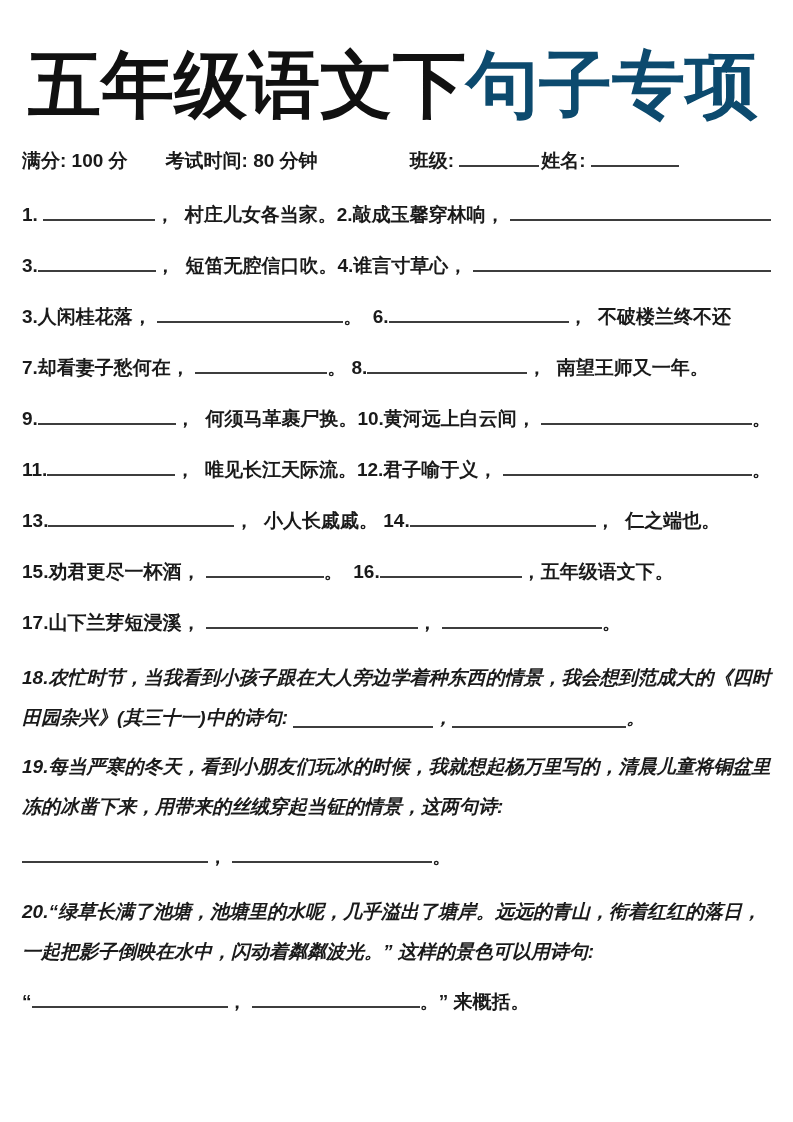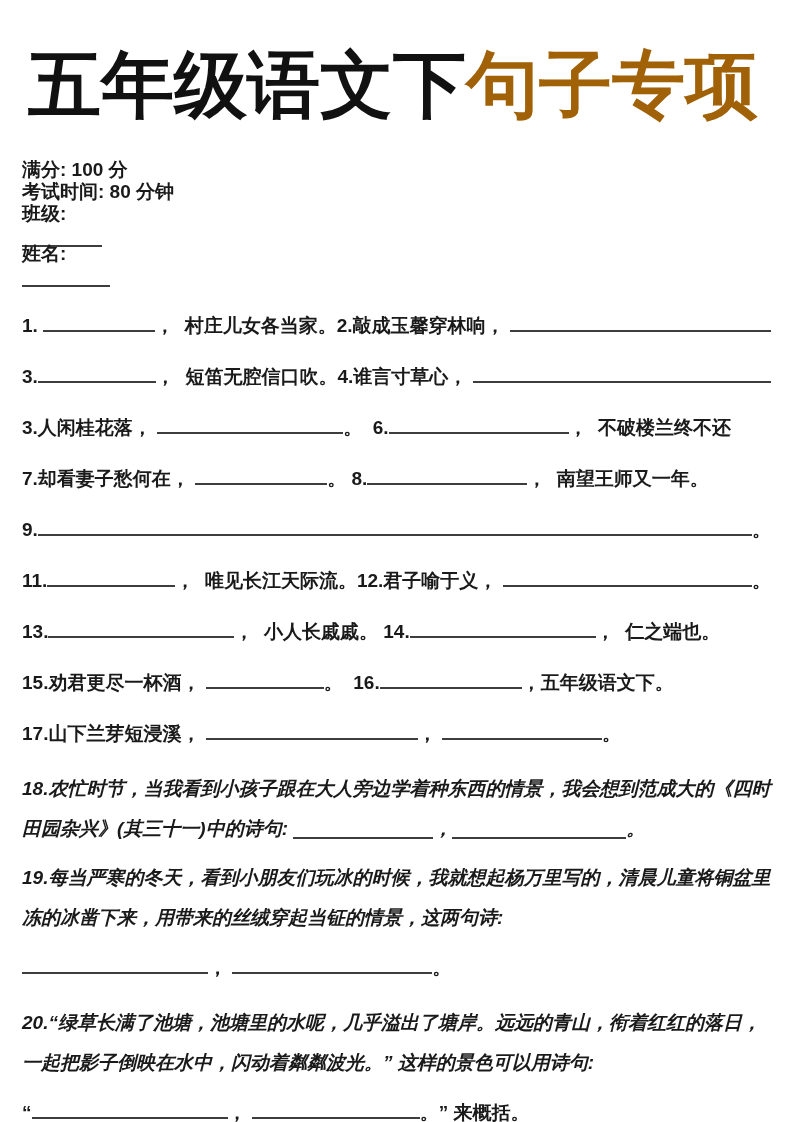--- a/index.html
+++ b/index.html
@@ -19,24 +19,23 @@
     line-height:1.08;
     white-space:nowrap;
     letter-spacing:0px;
     color:#111111;
   }
   .title-blue{color:#1b1bf0;}
 
   
   .info-row{
     display:flex;align-items:baseline;
-    margin-top:34px;
+    margin-top:20px;
     font-size:19px;font-weight:600;line-height:22px;
     white-space:pre;
-    flex-direction:column;
   }
   .full-score{margin-right:38px;}
   .exam-time{margin-right:92px;}
   .blank-class{width:80px;margin-right:2px;}
   .blank-name{width:88px;}
 
   
   .section-row{
     margin-top:26px;
     font-size:20px;font-weight:600;line-height:24px;
@@ -56,21 +55,21 @@
     margin-bottom:-4px;
   }
   .blank.flex{flex:1 1 auto;}
 </style>
 </head>
 <body>
 
 <div class="page">
 
   <div class="title-row">
-    <span>五年级语文下</span><span class="title-blue" style="color: #a16207;">句子专项</span>
+    <span>五年级语文下</span><span class="title-blue" style="color: #0c4a6e;">句子专项</span>
   </div>
 
   <div class="info-row">
     <span class="full-score">满分: 100 分</span>
     <span class="exam-time">考试时间: 80 分钟</span>
     <span>班级: </span>
     <span class="blank blank-class"></span>
     <span>姓名: </span>
     <span class="blank blank-name"></span>
   </div>
@@ -99,20 +98,21 @@
       <div class="line">
         <span class="seg">7.却看妻子愁何在， </span>
         <span class="blank" style="width: 132px;"></span>
         <span class="seg">。 8.</span>
         <span class="blank" style="width: 160px;"></span>
         <span class="seg">，  南望王师又一年。</span>
       </div>
       <div class="line">
         <span class="seg">9.</span>
         <span class="blank" style="width: 138px;"></span>
+        <span class="seg">，  何须马革裹尸换。10.黄河远上白云间， </span>
         <span class="blank flex"></span>
         <span class="seg">。</span>
       </div>
       <div class="line">
         <span class="seg">11.</span>
         <span class="blank" style="width: 128px;"></span>
         <span class="seg">，  唯见长江天际流。12.君子喻于义， </span>
         <span class="blank flex"></span>
         <span class="seg">。</span>
       </div>

